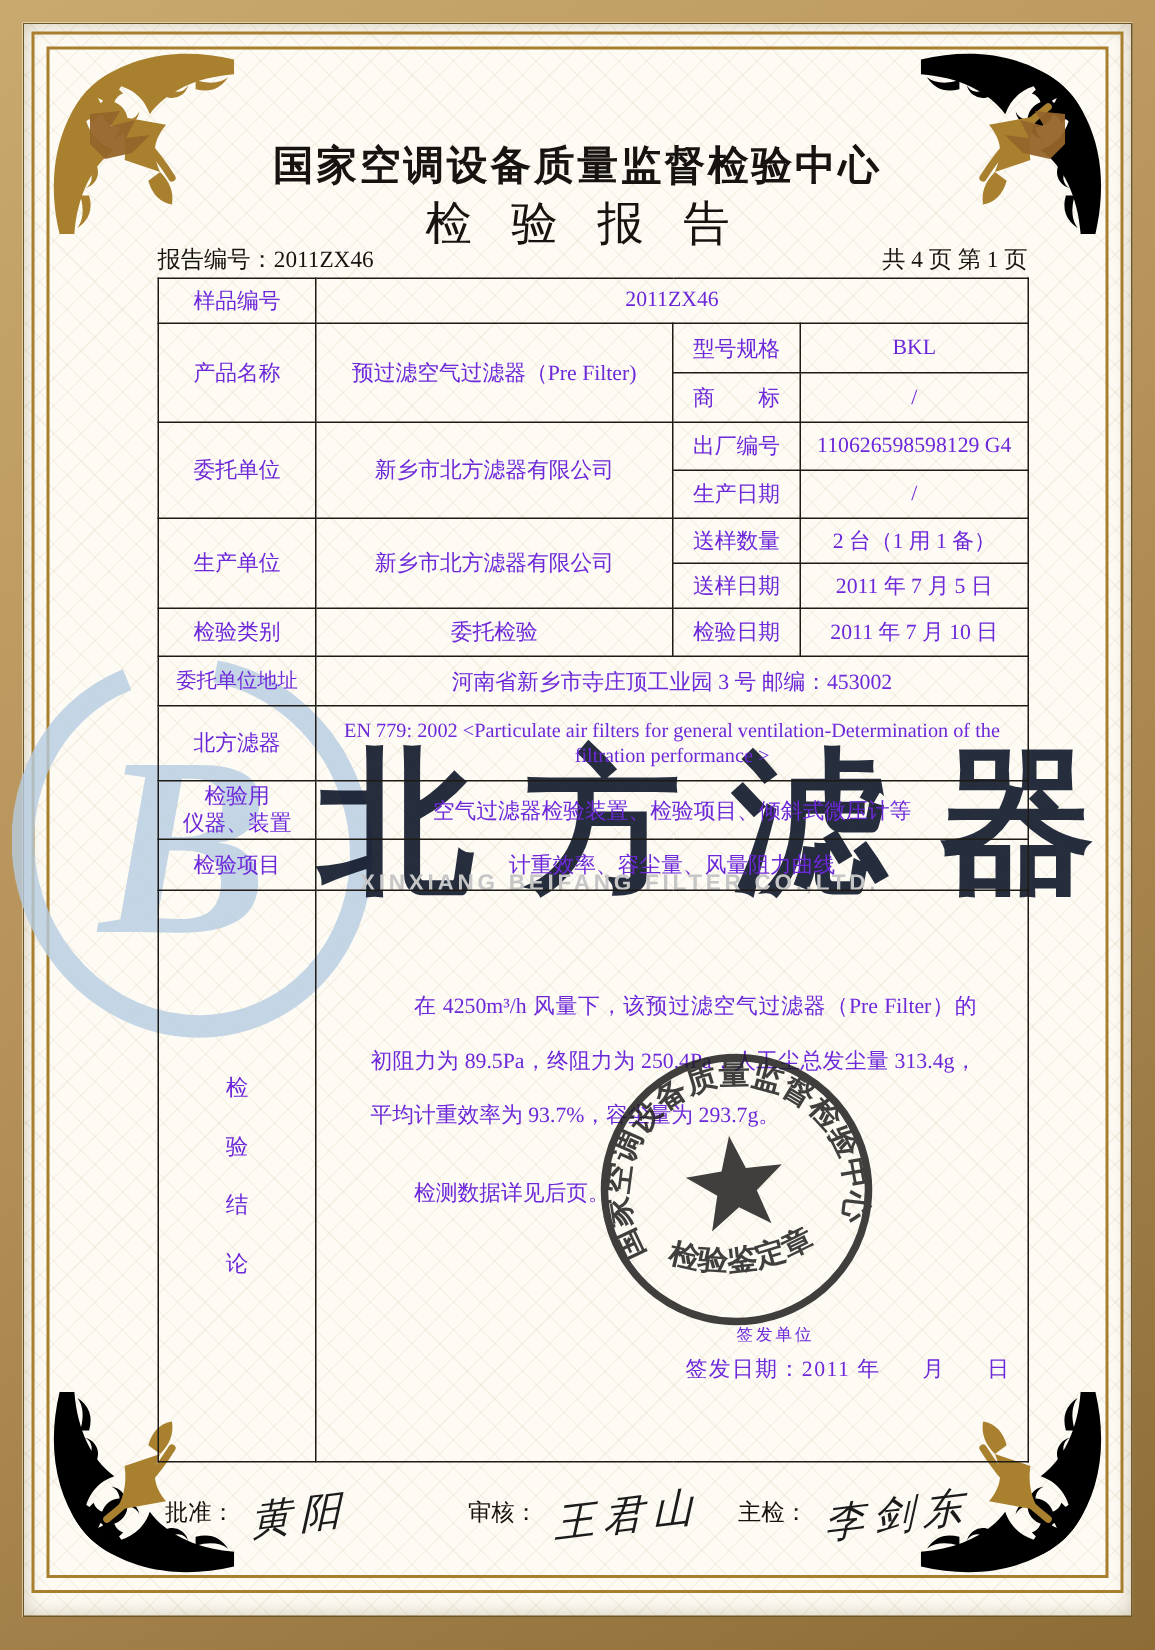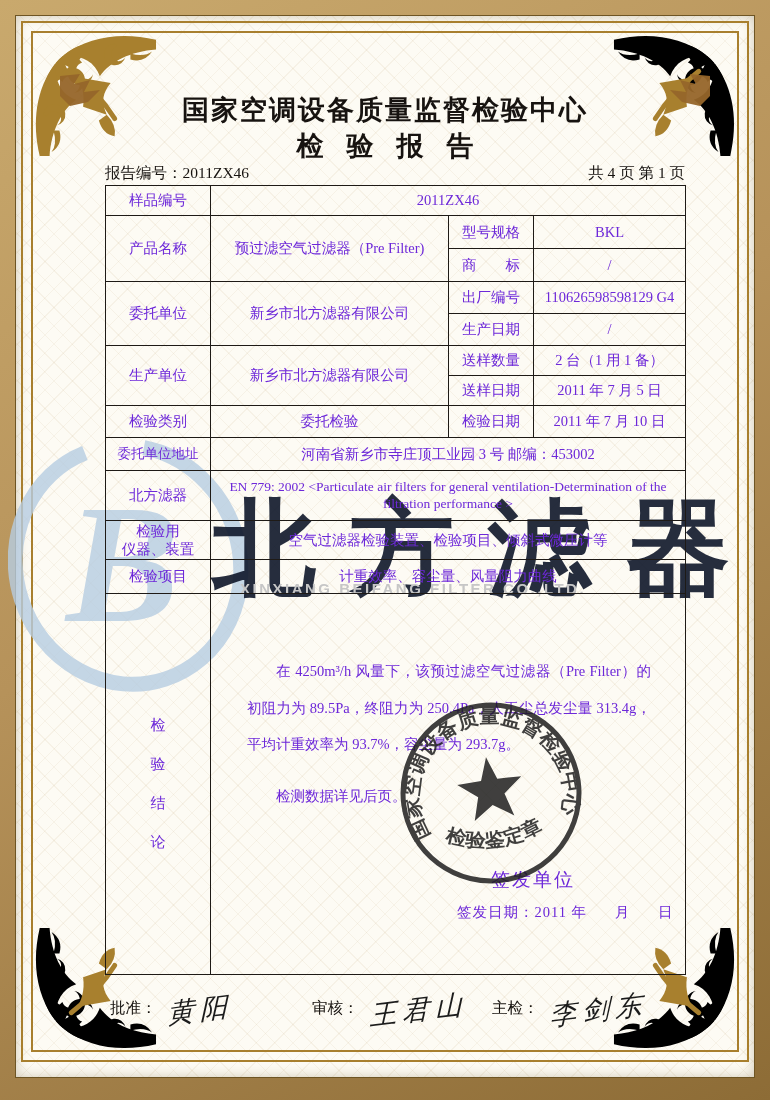--- a/index.html
+++ b/index.html
@@ -37,41 +37,41 @@
     font-weight:bold;font-size:104px;letter-spacing:34px;color:#0f172a;opacity:.9;white-space:nowrap;}
   .wm-en{left:240px;top:580px;font-family:"Liberation Sans","DejaVu Sans",sans-serif;
     font-size:15px;font-weight:bold;letter-spacing:2.5px;color:#c6c6c6;white-space:nowrap;}
 
   
   .org-title{position:absolute;left:0;right:0;top:92px;text-align:center;
     font-family:"Liberation Sans","DejaVu Sans",sans-serif;
     font-size:27px;font-weight:bold;color:#171310;letter-spacing:2px;}
   .report-title{position:absolute;left:0;right:0;top:128px;text-align:center;
     font-family:"Liberation Sans","DejaVu Sans",sans-serif;
-    font-size:27px;font-weight:bold;color:#171310;letter-spacing:.85em;text-indent:.85em;}
+    font-size:31px;font-weight:normal;color:#171310;letter-spacing:.85em;text-indent:.85em;}
   .meta-line{position:absolute;left:105px;right:85px;top:163px;font-size:15.5px;color:#171310;}
   .meta-line .left{float:left;}
   .meta-line .right{float:right;}
 
   
   table.rpt{position:absolute;left:105px;top:185px;width:580px;
     border-collapse:collapse;table-layout:fixed;background:transparent;}
   table.rpt td{border:1.6px solid #1e1a16;font-size:14.5px;color:#6d28d9;
     text-align:center;vertical-align:middle;padding:1px 4px;overflow:hidden;}
   td.lab{font-weight:normal;}
   td.alignl{text-align:left;padding-left:14px;}
   .twolines{line-height:1.25;}
   .concl-cell{position:relative;vertical-align:top;}
   .concl-wrap{position:relative;width:100%;height:378px;}
   .concl-text{position:absolute;left:16px;right:14px;top:42px;
     font-size:14.5px;line-height:2.5;text-align:justify;}
   .concl-text p{margin:16px;text-indent:2em;}
   .vlabel{display:flex;flex-direction:column;align-items:center;justify-content:center;
     gap:20px;font-size:15px;}
-  .issue-unit{position:absolute;left:276px;top:272px;font-size:19px;letter-spacing:2px;}
+  .issue-unit{position:absolute;left:276px;top:287px;font-size:11px;letter-spacing:2px;}
   .issue-date{position:absolute;left:242px;top:308px;font-size:14.5px;letter-spacing:1px;white-space:pre;}
   .stamp{position:absolute;left:178px;top:100px;opacity:.84;transform:rotate(-8deg);}
 
   
   .sigrow{position:absolute;left:0;top:972px;width:770px;height:70px;font-size:15.5px;color:#15110d;}
   .siggroup{position:absolute;top:14px;white-space:nowrap;}
   .sig-name{display:inline-block;font-size:27px;font-style:italic;color:#1b1b1b;
     transform:rotate(-7deg) skewX(-6deg) translateY(6px);letter-spacing:6px;margin-left:10px;
     font-family:"Liberation Serif","DejaVu Serif",serif;}
 </style>

